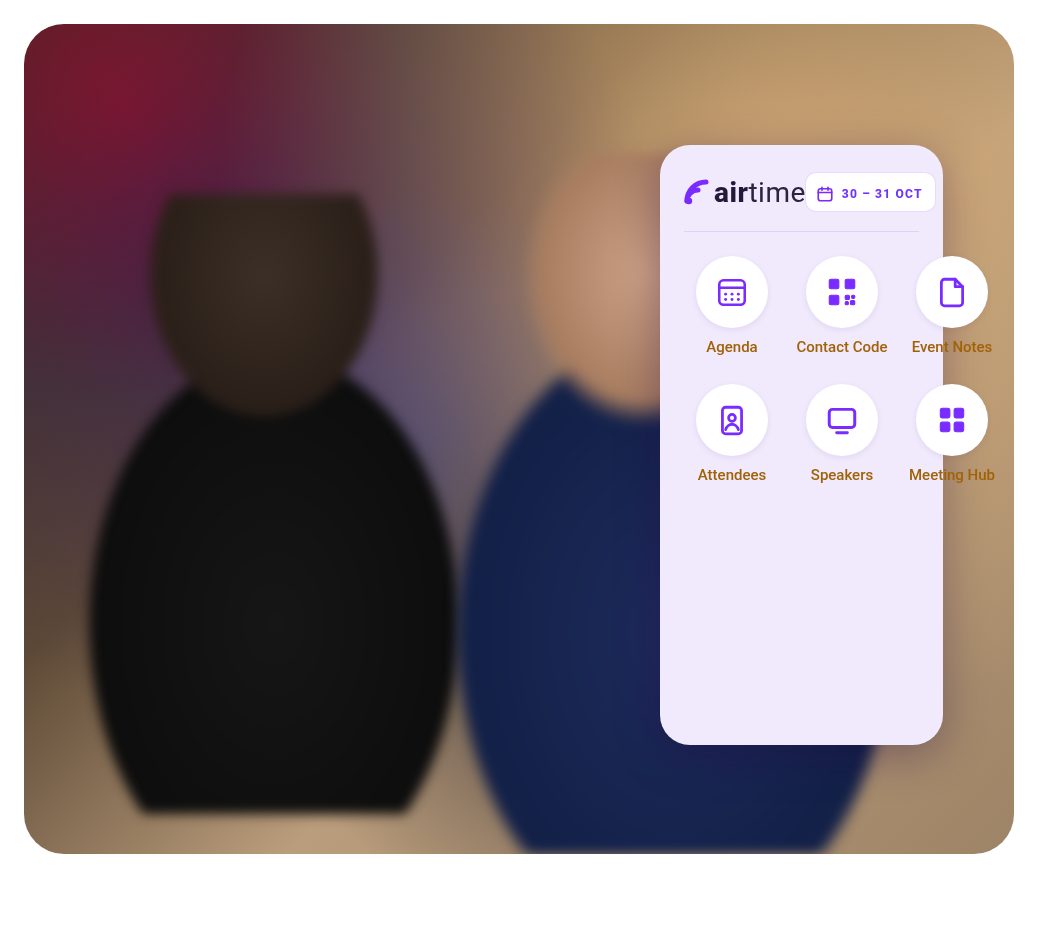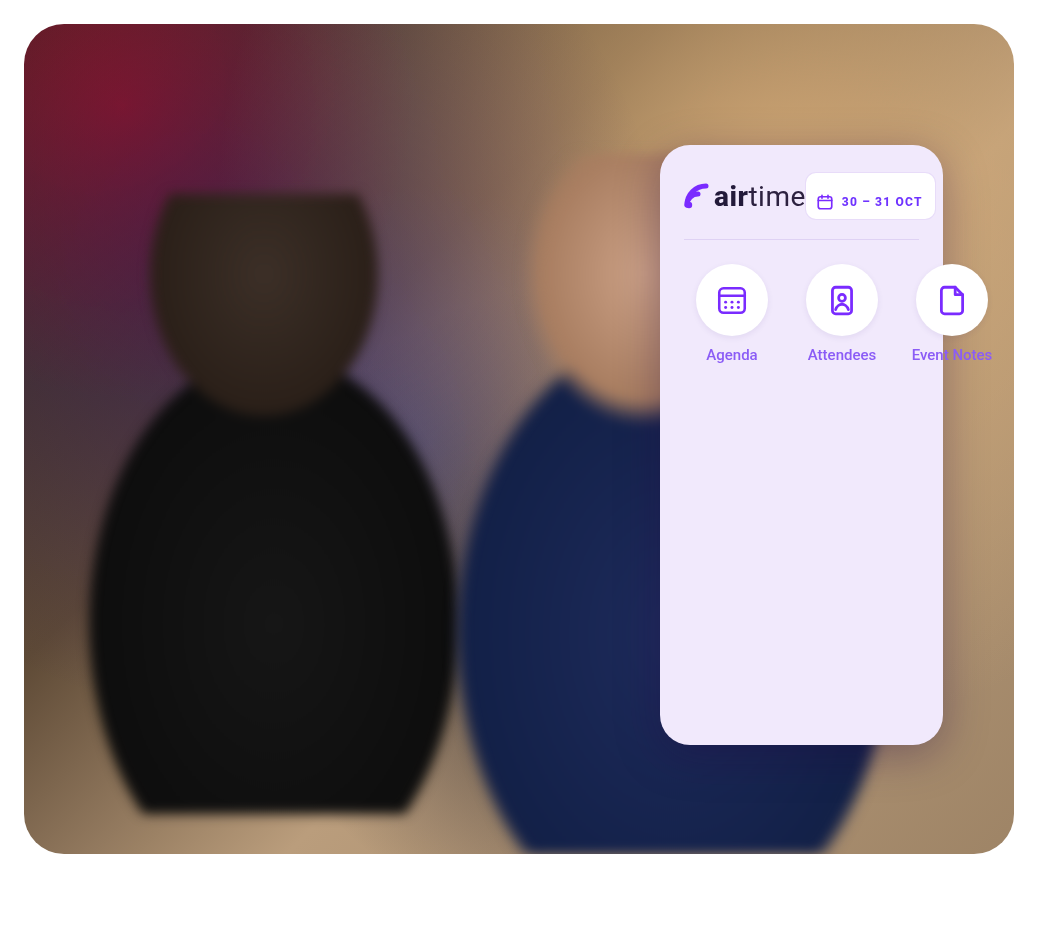--- a/index.html
+++ b/index.html
@@ -84,21 +84,21 @@
     font-weight: 400;
     letter-spacing: 0.5px;
     color: #2d2240;
     margin-left: 2px;
   }
   .logo-text .bold { font-weight: 800; color: #231a3a; }
 
   .date-pill {
     background: #ffffff;
     border-radius: 10px;
-    padding: 20px 12px 8px 10px;
+    padding: 12px 12px 8px 10px;
     display: flex;
     align-items: center;
     gap: 8px;
     box-shadow: 0 0 0 1px rgba(130,80,220,0.08);
   }
   .date-pill .date-text {
     font-size: 12px;
     font-weight: 800;
     letter-spacing: 1.2px;
     color: #6f33ff;
@@ -127,21 +127,21 @@
     border-radius: 50%;
     background: #ffffff;
     display: flex;
     align-items: center;
     justify-content: center;
     box-shadow: 0 2px 6px rgba(50,20,120,0.08);
   }
   .tile .label {
     font-size: 15px;
     font-weight: 500;
-    color: #8b5cf6;
+    color: #a16207;
     text-align: center;
     line-height: 1.25;
     min-height: 20px;
   }
   svg.icon { width: 34px; height: 34px; }
   svg.icon * { stroke: #7a2bff; }
 </style>
 </head>
 <body>
 
@@ -234,39 +234,63 @@
 
       <div class="tile">
         <div class="circle">
             <svg class="icon" viewBox="0 0 32 32">
               <use href="#i-calendar-grid"></use>
             </svg>
           </div>
         <div class="label">Agenda</div>
       </div>
 
+      <div class="tile">
+        <div class="circle">
+            <svg class="icon" viewBox="0 0 32 32">
+              <use href="#i-qr"></use>
+            </svg>
+          </div>
+        <div class="label">Contact Code</div>
+      </div>
+
+      <div class="tile">
+        <div class="circle">
+            <svg class="icon" viewBox="0 0 32 32">
+              <use href="#i-document"></use>
+            </svg>
+          </div>
+        <div class="label">Event Notes</div>
+      </div>
 
       <div class="tile">
         <div class="circle">
             <svg class="icon" viewBox="0 0 32 32">
               <use href="#i-badge-person"></use>
             </svg>
           </div>
         <div class="label">Attendees</div>
       </div>
 
       <div class="tile">
         <div class="circle">
             <svg class="icon" viewBox="0 0 32 32">
-              <use href="#i-document"></use>
-            </svg>
-          </div>
-        <div class="label">Event Notes</div>
-      </div>
-
-
-
-
+              <use href="#i-monitor"></use>
+            </svg>
+          </div>
+        <div class="label">Speakers</div>
+      </div>
+
+
+
+      <div class="tile">
+        <div class="circle">
+            <svg class="icon" viewBox="0 0 32 32">
+              <use href="#i-apps-grid"></use>
+            </svg>
+          </div>
+        <div class="label">Meeting Hub</div>
+      </div>
 
 
     </div>
   </div>
 </div>
 
 </body></html>

